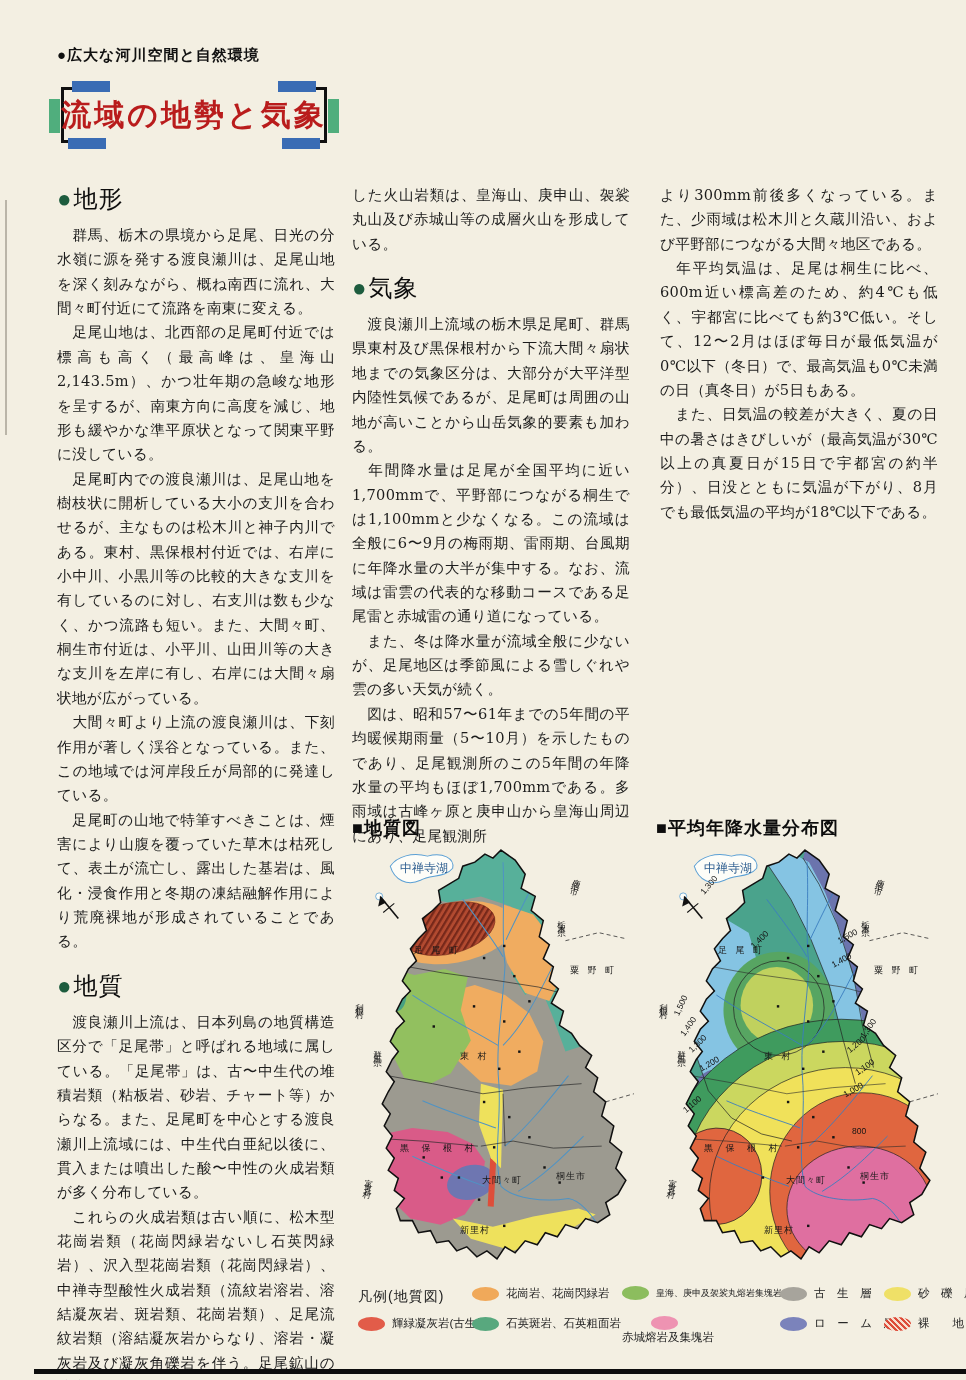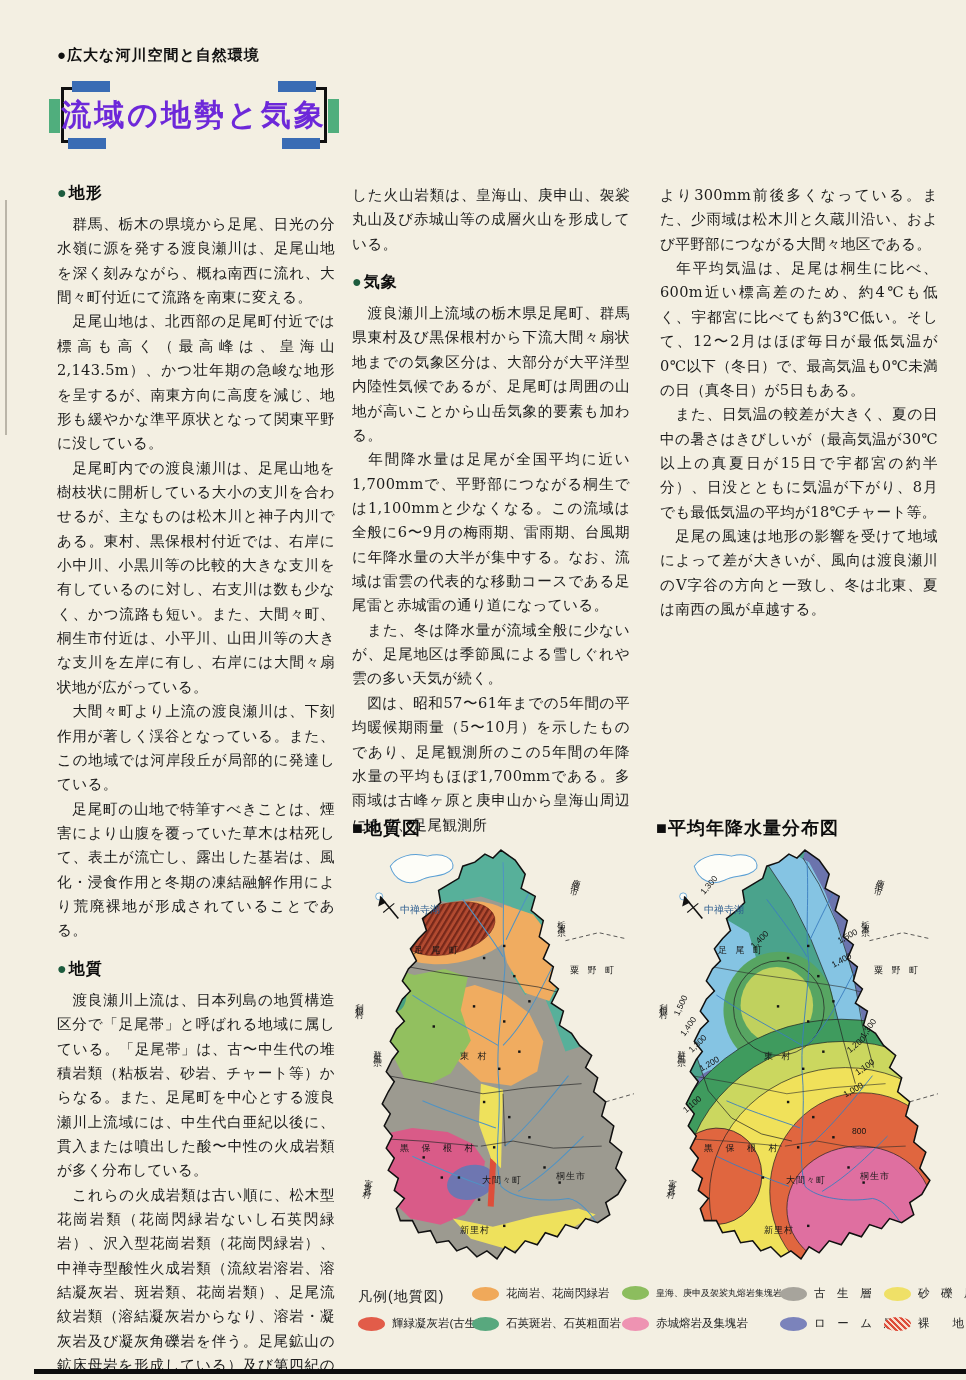--- a/index.html
+++ b/index.html
@@ -23,51 +23,51 @@
   .tb-green-l{position:absolute;left:3px;top:17px;width:11px;height:34px;background:#50ae7d;}
   .tb-green-r{position:absolute;right:3px;top:17px;width:11px;height:34px;background:#50ae7d;}
   .tb-blue-tl{position:absolute;left:26px;top:-1px;width:38px;height:11px;background:#3a6cb4;}
   .tb-blue-bl{position:absolute;left:22px;bottom:-1px;width:38px;height:11px;background:#3a6cb4;}
   .tb-blue-tr{position:absolute;right:26px;top:-1px;width:38px;height:11px;background:#3a6cb4;}
   .tb-blue-br{position:absolute;right:22px;bottom:-1px;width:38px;height:11px;background:#3a6cb4;}
   .title-box h1{
     margin:0;position:absolute;left:0;right:0;top:0;bottom:0;
     display:flex;align-items:center;justify-content:center;
     font-family:"Liberation Sans",sans-serif;font-weight:bold;
-    font-size:30px;letter-spacing:3px;color:#6d28d9;
+    font-size:30px;letter-spacing:3px;color:#b91c1c;
   }
   
   .col{position:absolute;width:278px;text-align:justify;}
   .col-left{left:57px;top:183px;}
   .col-mid{left:352px;top:183px;}
   .col-right{left:660px;top:183px;}
   .col p{
     margin:0;font-size:14.6px;line-height:1.67;letter-spacing:.3px;
   }
   .sec{
     margin:16px 0 8px 0;font-family:"Liberation Sans",sans-serif;
-    font-size:16px;font-weight:bold;color:#0d0d0d;letter-spacing:1px;
+    font-size:24px;font-weight:normal;color:#0d0d0d;letter-spacing:1px;
   }
   .sec:first-child{margin-top:0;}
   .sec .bullet{color:#1d5c3e;margin-right:1px;}
   
   .map-block{position:absolute;width:296px;}
   .map-geo{left:352px;top:816px;}
   .map-precip{left:656px;top:816px;}
   .map-title{
     font-family:"Liberation Sans",sans-serif;font-weight:bold;
     font-size:18px;color:#0d0d0d;letter-spacing:1px;margin:0 0 4px 0;
   }
   .map-canvas{position:relative;width:292px;height:425px;margin-top:2px;}
   .map-canvas svg{position:absolute;left:0;top:0;}
   .mlbl{
     position:absolute;font-family:"Liberation Sans",sans-serif;
     font-size:9px;color:#181818;white-space:nowrap;letter-spacing:3px;
   }
-  .mlbl.small{font-size:10px;letter-spacing:0;margin-top:43px;}
+  .mlbl.small{font-size:12px;letter-spacing:0;}
   .mlbl.v{writing-mode:vertical-rl;letter-spacing:4px;font-size:8.5px;}
   .mlbl.lake{color:#2c5d8f;}
   .ctr{
     position:absolute;font-family:"Liberation Sans",sans-serif;
     font-size:8.5px;color:#141414;letter-spacing:0;white-space:nowrap;
     transform-origin:left center;
   }
   
   .legend{position:absolute;left:352px;top:1282px;width:608px;height:70px;}
   .lg-title{
@@ -125,22 +125,21 @@
   <h2 class="sec"><span class="bullet">●</span><span>気象</span></h2>
   <p>　渡良瀬川上流域の栃木県足尾町、群馬県東村及び黒保根村から下流大間々扇状地までの気象区分は、大部分が大平洋型内陸性気候であるが、足尾町は周囲の山地が高いことから山岳気象的要素も加わる。</p>
   <p>　年間降水量は足尾が全国平均に近い1,700mmで、平野部につながる桐生では1,100mmと少なくなる。この流域は全般に6〜9月の梅雨期、雷雨期、台風期に年降水量の大半が集中する。なお、流域は雷雲の代表的な移動コースである足尾雷と赤城雷の通り道になっている。</p>
   <p>　また、冬は降水量が流域全般に少ないが、足尾地区は季節風による雪しぐれや雲の多い天気が続く。</p>
   <p>　図は、昭和57〜61年までの5年間の平均暖候期雨量（5〜10月）を示したものであり、足尾観測所のこの5年間の年降水量の平均もほぼ1,700mmである。多雨域は古峰ヶ原と庚申山から皇海山周辺にあり、足尾観測所</p>
 </div>
 
 <div class="col col-right">
   <p>より300mm前後多くなっている。また、少雨域は松木川と久蔵川沿い、および平野部につながる大間々地区である。</p>
   <p>　年平均気温は、足尾は桐生に比べ、600m近い標高差のため、約4℃も低く、宇都宮に比べても約3℃低い。そして、12〜2月はほぼ毎日が最低気温が0℃以下（冬日）で、最高気温も0℃未満の日（真冬日）が5日もある。</p>
-  <p>　また、日気温の較差が大きく、夏の日中の暑さはきびしいが（最高気温が30℃以上の真夏日が15日で宇都宮の約半分）、日没とともに気温が下がり、8月でも最低気温の平均が18℃チャート等。</p>
-  <p>　足尾の風速は地形の影響を受けて地域によって差が大きいが、風向は渡良瀬川のV字谷の方向と一致し、冬は北東、夏は南西の風が卓越する。</p>
+  <p>　また、日気温の較差が大きく、夏の日中の暑さはきびしいが（最高気温が30℃以上の真夏日が15日で宇都宮の約半分）、日没とともに気温が下がり、8月でも最低気温の平均が18℃以下である。</p>
 </div>
 
 <div class="map-block map-geo">
   <div class="map-title"><span>■</span><span>地質図</span></div>
   <div class="map-canvas">
     <svg width="292" height="425" viewBox="0 0 290 422">
       <defs>
         <clipPath id="basinA">
             <polygon points="148,6 162,16 172,30 168,44 182,52 178,66 190,76 186,92 196,100 190,114 200,122 196,136 205,144 198,158 210,166 206,180 218,188 226,200 238,210 232,222 244,232 240,246 252,256 248,270 260,280 256,296 268,306 262,322 272,334 264,348 252,356 256,368 244,376 232,372 224,382 212,378 204,390 192,386 184,398 172,394 162,406 152,400 144,412 134,404 124,410 114,400 104,404 96,394 84,396 78,384 66,386 60,374 48,374 44,362 52,352 42,344 46,332 36,324 42,312 34,302 40,290 32,280 38,268 30,258 36,246 42,236 34,226 40,214 46,206 38,196 44,184 52,176 44,166 50,154 58,146 50,136 56,124 64,116 58,104 66,94 74,86 70,74 80,66 88,58 86,46 96,40 106,34 110,22 122,18 132,10 140,14"></polygon>
           </clipPath>
@@ -366,21 +365,21 @@
     <span class="lg-lb">砂　礫　層</span>
   </div>
   <div class="lg-item" style="left:6px;top:34px;">
     <span class="lg-sw sw-kiryoku"></span>
     <span class="lg-lb">輝緑凝灰岩(古生層)</span>
   </div>
   <div class="lg-item" style="left:120px;top:34px;">
     <span class="lg-sw sw-quartz"></span>
     <span class="lg-lb">石英斑岩、石英粗面岩</span>
   </div>
-  <div class="lg-item" style="left:270px;top:34px;">
+  <div class="lg-item" style="left:270px;top:34px;flex-direction:column;">
     <span class="lg-sw sw-akagi"></span>
     <span class="lg-lb">赤城熔岩及集塊岩</span>
   </div>
   <div class="lg-item" style="left:428px;top:34px;">
     <span class="lg-sw sw-loam"></span>
     <span class="lg-lb">ロ　ー　ム　層</span>
   </div>
   <div class="lg-item" style="left:532px;top:34px;">
     <span class="lg-sw sw-bare"></span>
     <span class="lg-lb">裸　　地</span>

